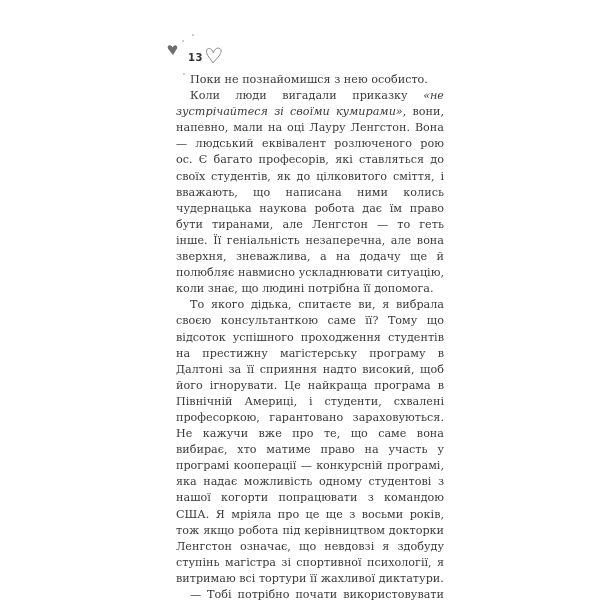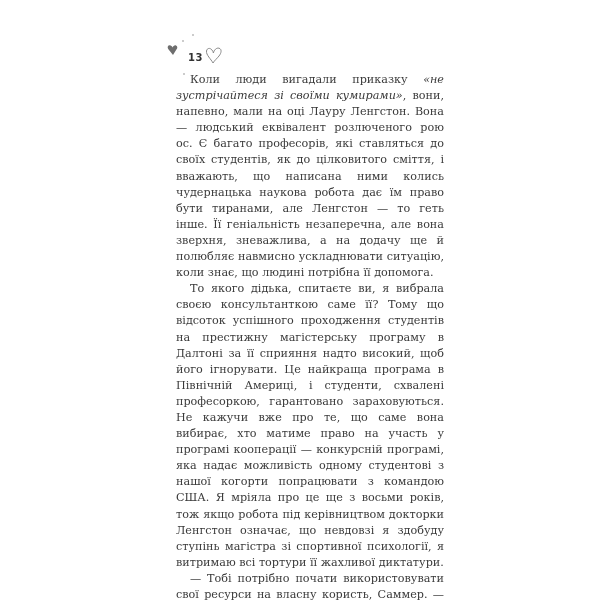--- a/index.html
+++ b/index.html
@@ -81,16 +81,17 @@
   <svg class="heart-filled" viewBox="0 0 12 12">
     <path d="M6 11 L1.2 5 C0 3.2 1 1 2.8 1.2 C4 1.3 5 2.2 5.6 3.4 C6.2 2 7.6 0.8 9 1.4 C10.8 2.2 10.6 4.2 9.4 5.6 Z" fill="#6e6e6e"></path>
   </svg>
   <span class="page-number">13</span>
   <svg class="heart-outline" viewBox="0 0 20 20">
     <path d="M9 18 C7 14 2 10 2.5 6 C3 3 6 2.5 8 5 C8.8 6 9.2 7 9.4 8 C10 5 12.5 2.5 15 3.2 C18 4 17.5 8 15 11 C13 13.5 10.5 15.5 9 18 Z" fill="none" stroke="#8a8a8a" stroke-width="1"></path>
   </svg>
 </div>
 
 <div class="text-block">
+  <p>Поки не познайомишся з нею особисто.</p>
   <p><span>Коли люди вигадали приказку </span><em>«не зустрічайтеся зі своїми кумирами»</em><span>, вони, напевно, мали на оці Лауру Ленгстон. Вона — людський еквівалент розлюченого рою ос. Є багато професорів, які ставляться до своїх студентів, як до цілковитого сміття, і вважають, що написана ними колись чудернацька наукова робота дає їм право бути тиранами, але Ленгстон — то геть інше. Її геніальність незаперечна, але вона зверхня, зневажлива, а на додачу ще й полюбляє навмисно ускладнювати ситуацію, коли знає, що людині потрібна її допомога.</span></p>
   <p>То якого дідька, спитаєте ви, я вибрала своєю консультанткою саме її? Тому що відсоток успішного проходження студентів на престижну магістерську програму в Далтоні за її сприяння надто високий, щоб його ігнорувати. Це найкраща програма в Північній Америці, і студенти, схвалені професоркою, гарантовано зараховуються. Не кажучи вже про те, що саме вона вибирає, хто матиме право на участь у програмі кооперації — конкурсній програмі, яка надає можливість одному студентові з нашої когорти попрацювати з командою США. Я мріяла про це ще з восьми років, тож якщо робота під керівництвом докторки Ленгстон означає, що невдовзі я здобуду ступінь магістра зі спортивної психології, я витримаю всі тортури її жахливої диктатури.</p>
   <p>— Тобі потрібно почати використовувати свої ресурси на власну користь, Саммер. — Вона вивчає мене, дивлячись поверх оправи своїх окулярів. — Я знаю, що ти ненавидиш хокей, але це твій останній шанс подати гідну заявку.</p>
 </div>
 
 </body></html>

